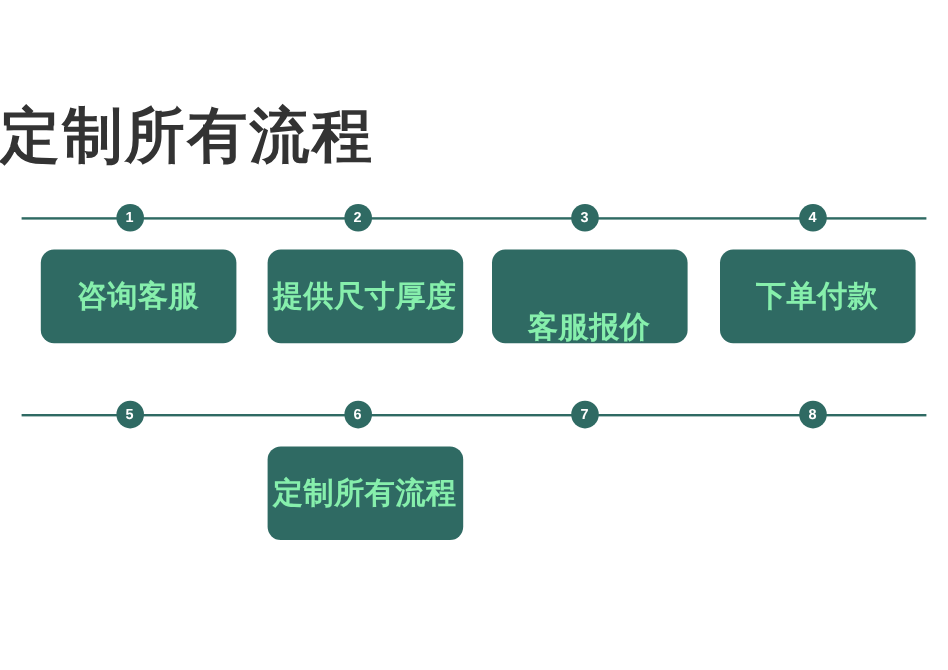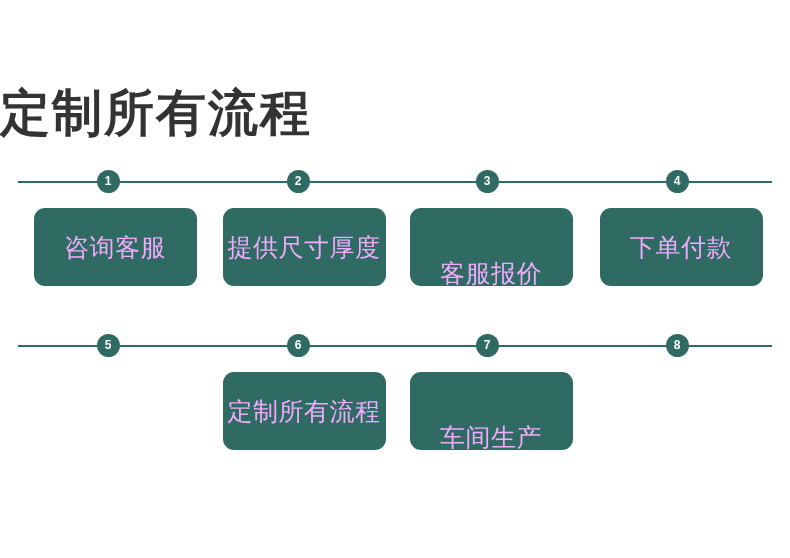--- a/index.html
+++ b/index.html
@@ -99,23 +99,23 @@
     align-items: center;
     justify-content: center;
     box-sizing: border-box;
   }
   .step-card.c1 { left: 115px; }
   .step-card.c2 { left: 304px; }
   .step-card.c3 { left: 491px; align-items: flex-end; }
   .step-card.c4 { left: 681px; }
 
   .card-label {
-    color: #f0abfc;
+    color: #86efac;
     font-size: 25px;
-    font-weight: normal;
+    font-weight: bold;
     letter-spacing: 0.5px;
     line-height: 1;
     white-space: nowrap;
   }
   
   .step-card.wide .card-label {
     font-size: 25px;
     letter-spacing: -0.5px;
   }
 </style>
@@ -157,19 +157,16 @@
       <div class="rail-line"></div>
       <div class="marker m1">5</div>
       <div class="marker m2">6</div>
       <div class="marker m3">7</div>
       <div class="marker m4">8</div>
     </div>
     <div class="cards">
       <div class="step-card c2">
         <span class="card-label">定制所有流程</span>
       </div>
-      <div class="step-card c3">
-        <span class="card-label">车间生产</span>
-      </div>
     </div>
   </div>
 
 </div>
 
 </body></html>

